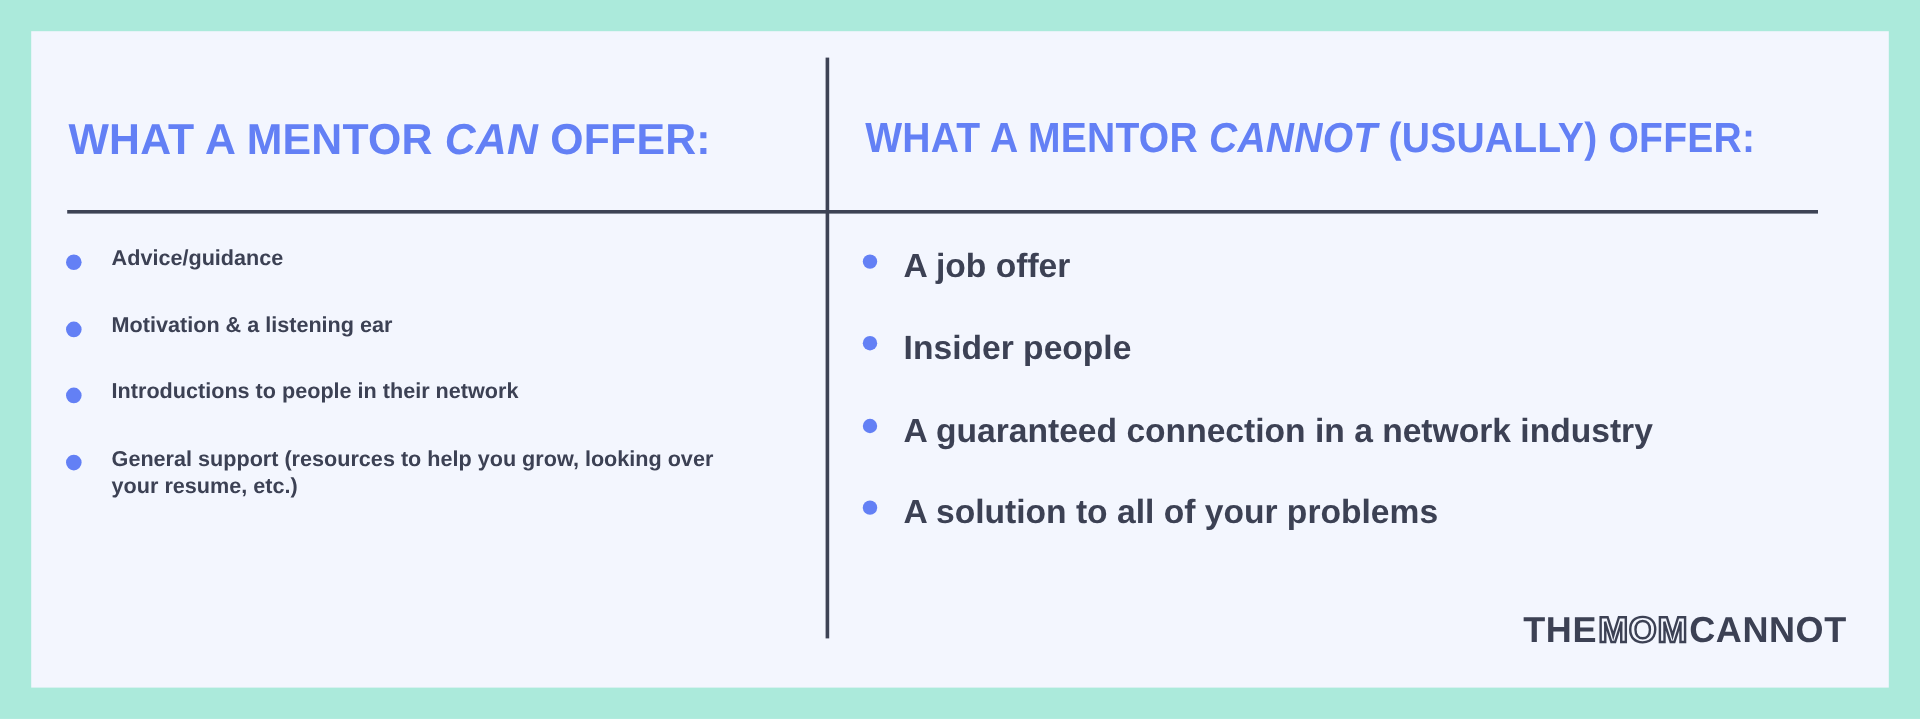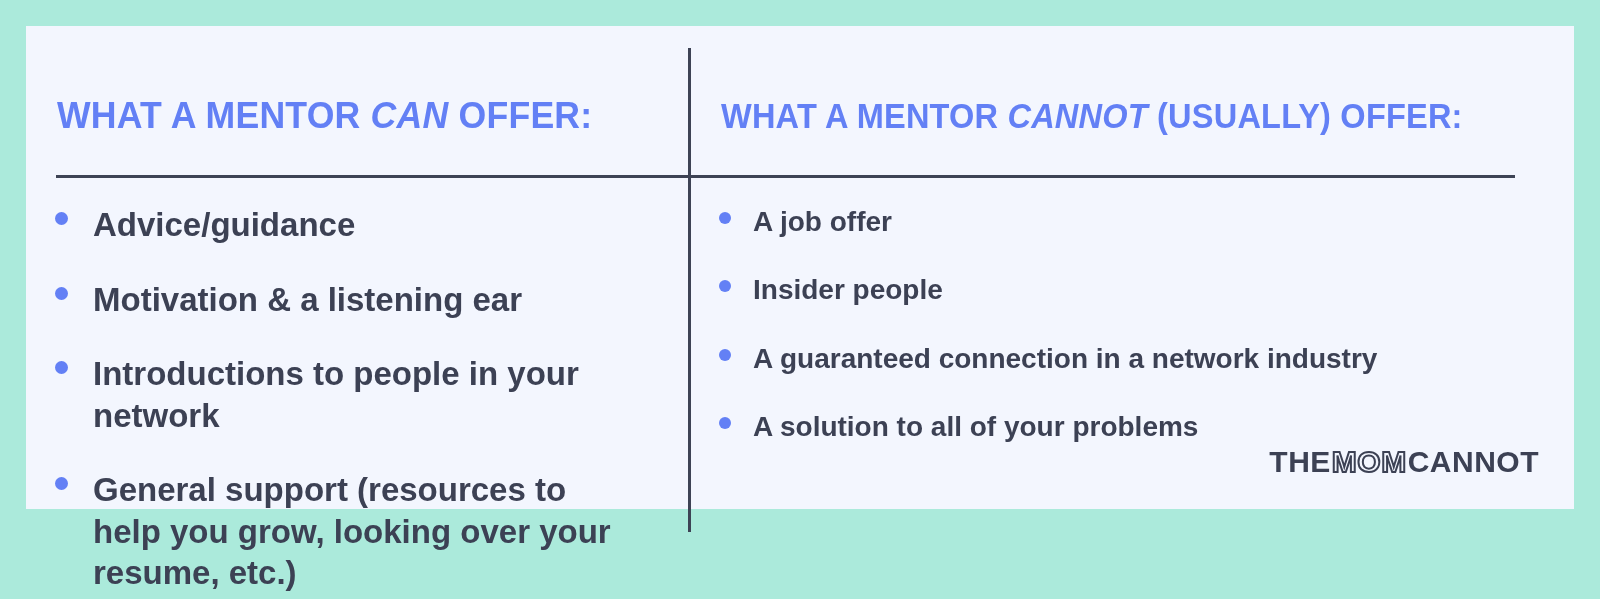--- a/index.html
+++ b/index.html
@@ -21,21 +21,21 @@
     height: 599px;
     background: #ABEADB;
     box-sizing: border-box;
   }
 
   .panel {
     position: absolute;
     left: 26px;
     top: 26px;
     width: 1548px;
-    height: 483px;
+    height: 547px;
     background: #F3F6FE;
     box-sizing: border-box;
   }
 
   
   .v-divider {
     position: absolute;
     left: 662px;
     top: 22px;
     width: 3px;
@@ -105,21 +105,21 @@
   .col-left .bullet-list { padding-left: 29px; }
   .col-right .bullet-list { padding-left: 31px; }
 
   .bullet-item {
     position: relative;
     display: flex;
     align-items: flex-start;
     margin-bottom: 33px;
     color: #3C4154;
     font-weight: 700;
-    font-size: 33px;
+    font-size: 18px;
     line-height: 1.26;
   }
   .col-right .bullet-item {
     font-size: 28px;
   }
 
   .bullet-dot {
     flex: 0 0 auto;
     width: 13px;
     height: 13px;
@@ -184,21 +184,21 @@
         <li class="bullet-item">
           <span class="bullet-dot"></span>
           <span class="bullet-text">Advice/guidance</span>
         </li>
         <li class="bullet-item">
           <span class="bullet-dot"></span>
           <span class="bullet-text">Motivation &amp; a listening ear</span>
         </li>
         <li class="bullet-item">
           <span class="bullet-dot"></span>
-          <span class="bullet-text">Introductions to people in your network</span>
+          <span class="bullet-text">Introductions to people in their network</span>
         </li>
         <li class="bullet-item">
           <span class="bullet-dot"></span>
           <span class="bullet-text">General support (resources to help you grow, looking over your resume, etc.)</span>
         </li>
       </ul>
     </div>
 
     <div class="col col-right">
       <div class="col-heading">

